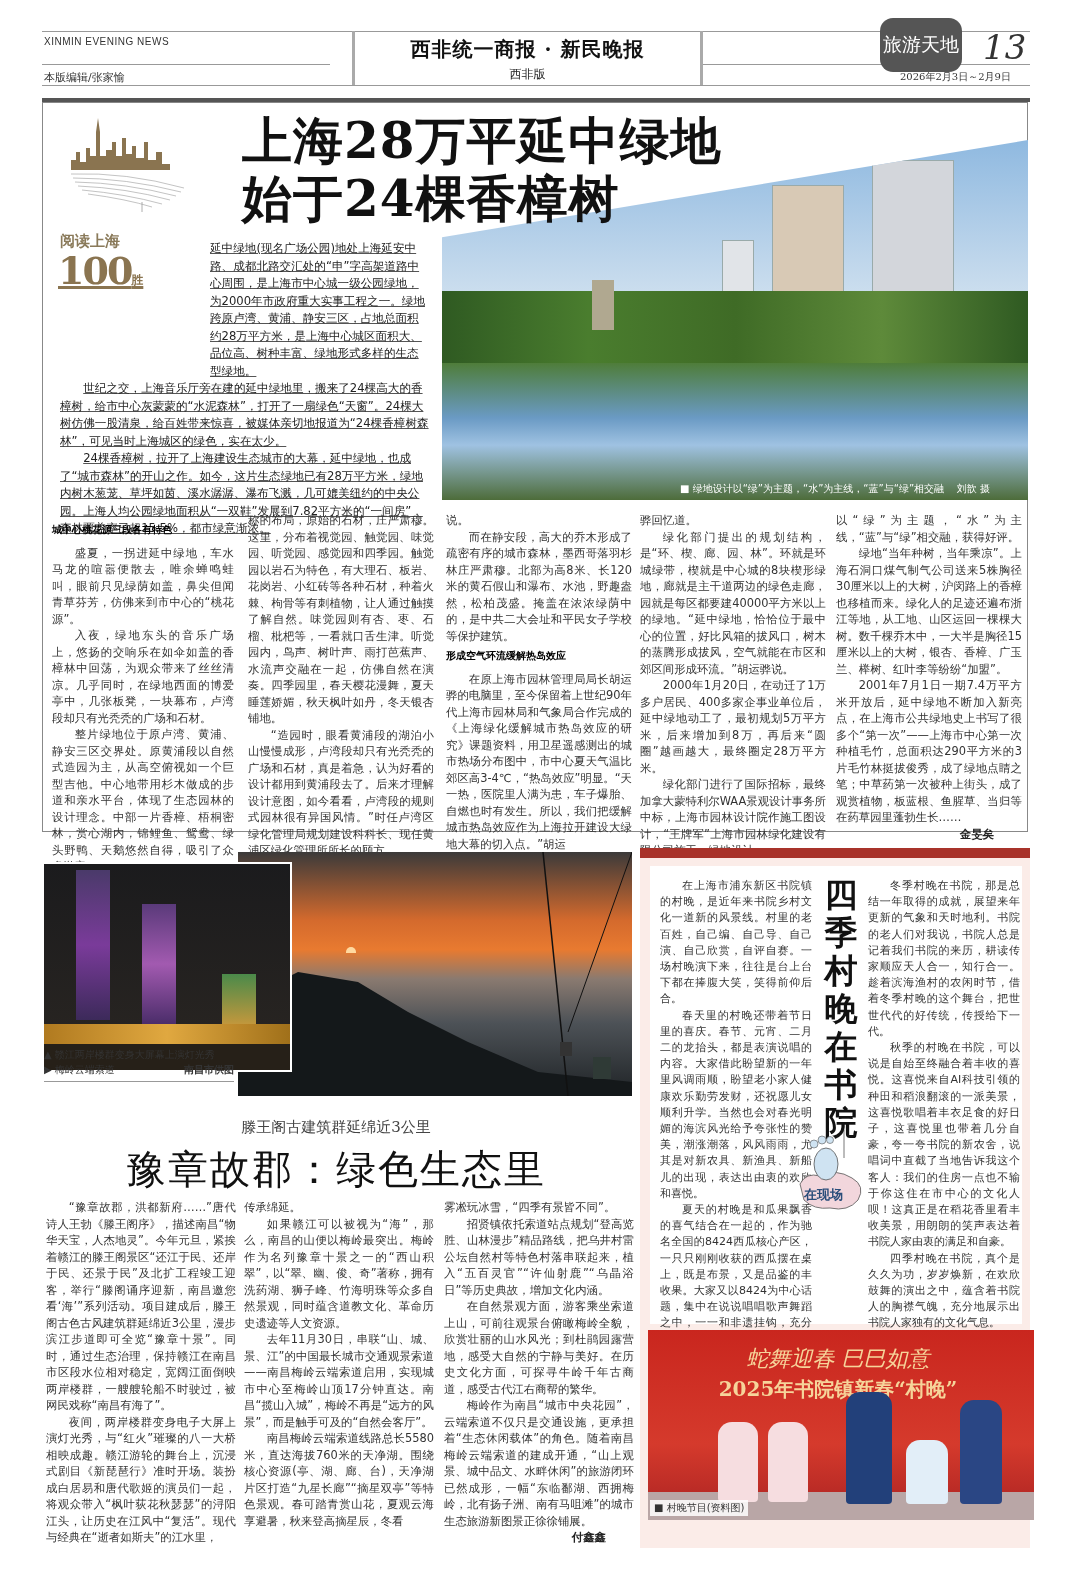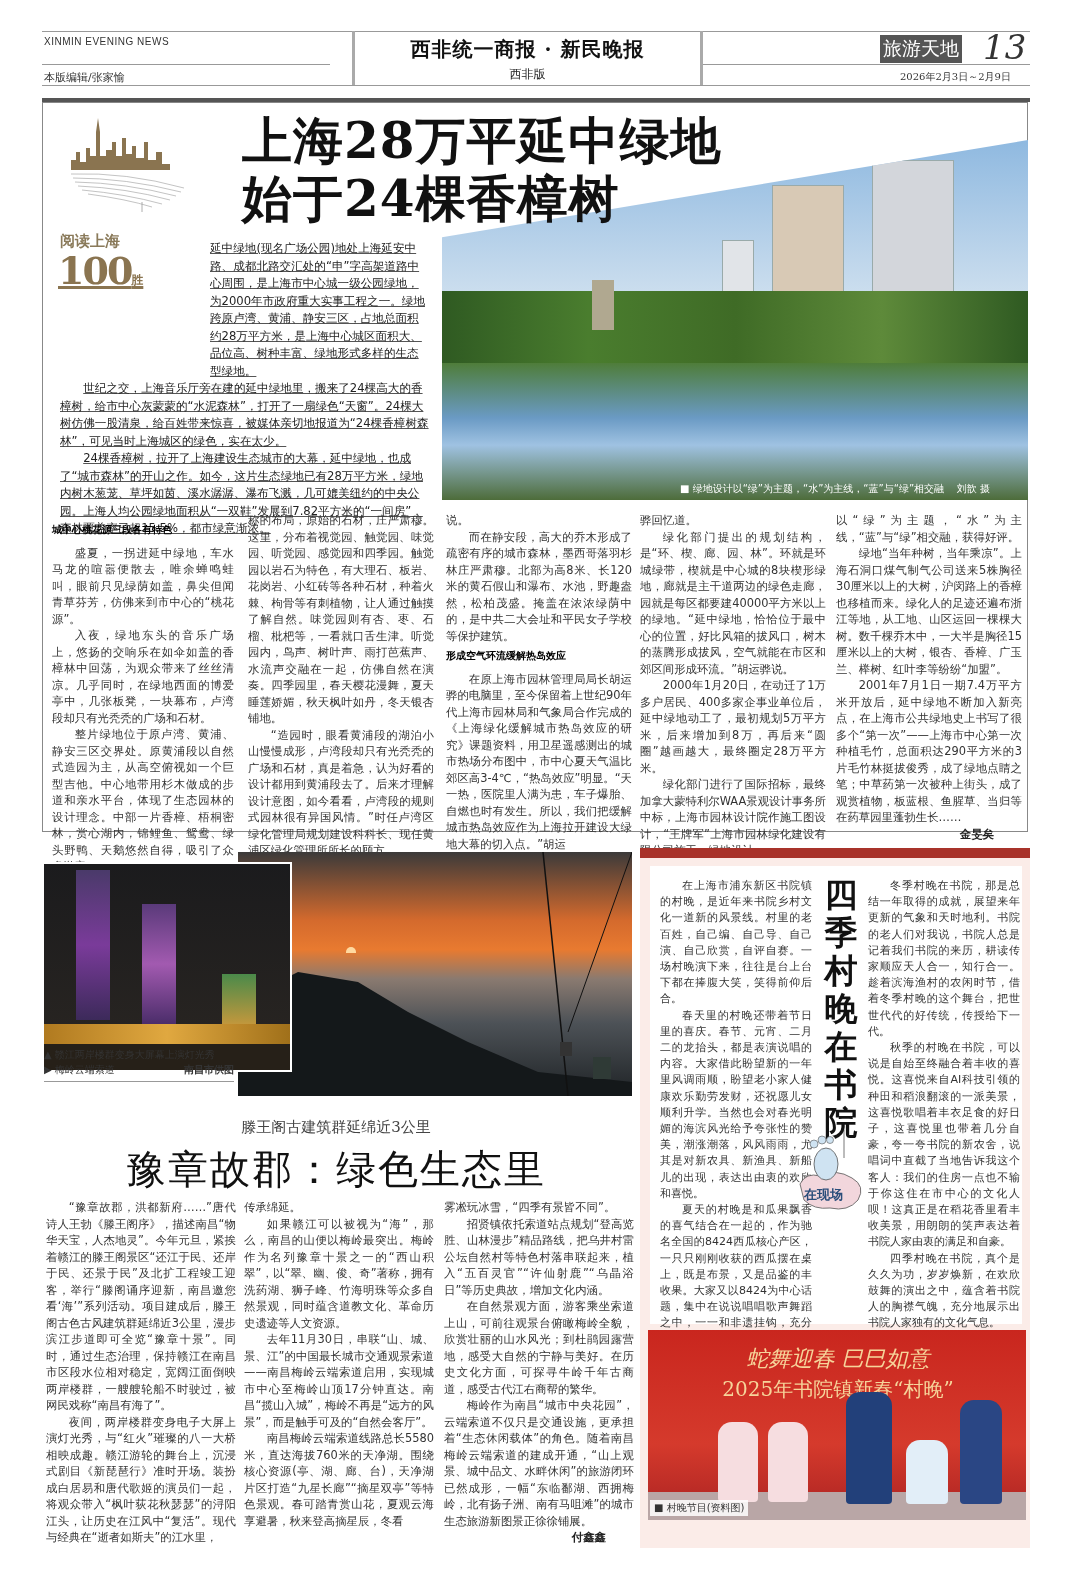--- a/index.html
+++ b/index.html
@@ -5,21 +5,21 @@
   html,body{margin:0;padding:0;background:#fff;}
   body{width:1080px;height:1578px;position:relative;overflow:hidden;font-family:"DejaVu Sans","Liberation Sans",sans-serif;color:#222;}
   .abs{position:absolute;}
   
   .mast-line{position:absolute;left:42px;right:50px;height:1px;background:#999;}
   .en{left:44px;top:36px;font-size:10px;letter-spacing:.5px;color:#333;font-family:"Liberation Sans",sans-serif;}
   .editor{left:44px;top:70px;font-size:11px;color:#333;}
   .mid-box{left:352px;top:31px;width:345px;height:54px;border-left:3px solid #aaa;border-right:3px solid #aaa;text-align:center;}
   .logo{font-family:"DejaVu Serif",serif;font-weight:bold;font-size:20px;margin-top:5px;letter-spacing:1px;color:#111;}
   .edition{font-size:12px;margin-top:3px;color:#222;}
-  .section-tag{left:880px;top:35px;background:#555;color:#fff;font-family:"DejaVu Serif",serif;font-size:19px;padding:1px 3px;}
+  .section-tag{left:880px;top:18px;background:#555;color:#fff;font-family:"DejaVu Serif",serif;font-size:19px;padding:14px 3px;border-radius:13px;}
   .pageno{left:983px;top:27px;font-family:"DejaVu Serif",serif;font-style:italic;font-size:34px;color:#333;}
   .date{left:900px;top:70px;font-size:10px;color:#333;font-family:"DejaVu Serif",serif;}
   .thick{left:42px;right:50px;top:98px;height:4px;background:#555;}
   
   .top-box{left:42px;top:102px;width:986px;height:730px;border:1px solid #888;box-sizing:border-box;}
   .skyline{left:66px;top:112px;width:120px;height:100px;}
   .series1{left:60px;top:232px;font-family:"DejaVu Serif",serif;font-size:15px;color:#8a7a5a;font-weight:bold;}
   .series2{left:58px;top:248px;font-family:"DejaVu Serif",serif;font-size:38px;font-weight:bold;color:#8a7450;letter-spacing:-2px;text-decoration:underline;}
   .series2 small{font-size:12px;letter-spacing:0;}
   .headline{left:242px;top:112px;font-family:"DejaVu Serif",serif;font-weight:bold;font-size:50px;line-height:58px;color:#111;letter-spacing:1px;z-index:3;}
@@ -41,21 +41,21 @@
   .night{left:42px;top:862px;width:246px;height:206px;background:linear-gradient(#1b1b1d,#2a2622);overflow:hidden;border:2px solid #fff;}
   .sunset{left:238px;top:852px;width:394px;height:244px;background:linear-gradient(#3b3a3a 0%,#d46a2d 28%,#e87a30 40%,#8a7a70 52%,#4d5257 70%,#1f2326 100%);overflow:hidden;}
   .sub2{left:40px;top:1118px;width:592px;text-align:center;font-family:"DejaVu Serif",serif;font-size:15px;color:#444;}
   .head2{left:40px;top:1142px;width:592px;text-align:center;font-family:"DejaVu Serif",serif;font-size:40px;font-weight:normal;color:#111;letter-spacing:2px;}
   .photocap{left:44px;top:1047px;width:190px;font-size:10px;line-height:15px;color:#333;font-family:"DejaVu Serif",serif;}
   
   .redframe{left:640px;top:848px;width:390px;height:690px;background:#fbece8;border-top:10px solid #a8322a;}
   .rf-inner{left:650px;top:866px;width:372px;height:458px;background:#fff;}
   .vtitle{left:820px;top:876px;width:42px;font-size:33px;font-weight:bold;line-height:38px;text-align:center;color:#111;}
   .zaixianchang{left:796px;top:1128px;width:72px;height:86px;}
-  .stage{left:648px;top:1330px;width:378px;height:190px;background:linear-gradient(#c9261e,#d53a2c 60%,#a22);overflow:hidden;}
+  .stage{left:648px;top:1330px;width:378px;height:190px;background:linear-gradient(#c9261e,#d53a2c 60%,#a22);overflow:hidden;padding-left:8px;}
   .cap3{left:650px;top:1500px;font-size:10px;background:rgba(255,255,255,.85);padding:1px 4px;color:#333;}
 </style>
 </head>
 <body>
 
 <div class="mast-line" style="top:31px"></div>
 <div class="mast-line" style="top:64px;right:750px"></div>
 <div class="mast-line" style="top:64px;left:700px"></div>
 <div class="mast-line" style="top:85px"></div>
 <div class="abs en">XINMIN EVENING NEWS</div>
@@ -201,21 +201,21 @@
     <ellipse cx="30" cy="36" rx="12" ry="16" fill="#cfe3f2" stroke="#555" stroke-width=".8"></ellipse>
     <circle cx="18" cy="16" r="4" fill="#cfe3f2" stroke="#555" stroke-width=".6"></circle>
     <circle cx="26" cy="12" r="4" fill="#cfe3f2" stroke="#555" stroke-width=".6"></circle>
     <circle cx="34" cy="12" r="3.5" fill="#cfe3f2" stroke="#555" stroke-width=".6"></circle>
     <line x1="48" y1="2" x2="48" y2="30" stroke="#555" stroke-width=".8"></line>
   </svg>
   <div style="position:absolute;left:8px;top:58px;font-size:13px;font-weight:bold;color:#2a4d7a">在现场</div>
 </div>
 <div class="abs stage">
   <div style="position:absolute;left:40px;top:14px;width:300px;text-align:center;font-family:'DejaVu Serif',serif;font-size:22px;color:#f6d49a;font-style:italic">蛇舞迎春 巳巳如意</div>
-  <div style="position:absolute;left:20px;top:46px;width:340px;text-align:center;font-family:'DejaVu Serif',serif;font-size:20px;font-weight:normal;color:#f6d49a">2025年书院镇新春“村晚”</div>
+  <div style="position:absolute;left:20px;top:46px;width:340px;text-align:center;font-family:'DejaVu Serif',serif;font-size:20px;font-weight:bold;color:#f6d49a">2025年书院镇新春“村晚”</div>
   <div style="position:absolute;left:0;right:0;bottom:0;height:28px;background:#b9a6a6"></div>
   <div style="position:absolute;left:70px;top:92px;width:40px;height:80px;background:#f6dde0;border-radius:14px 14px 4px 4px"></div>
   <div style="position:absolute;left:120px;top:92px;width:40px;height:80px;background:#f6dde0;border-radius:14px 14px 4px 4px"></div>
   <div style="position:absolute;left:198px;top:62px;width:46px;height:112px;background:#22407a;border-radius:14px 14px 4px 4px"></div>
   <div style="position:absolute;left:258px;top:110px;width:42px;height:64px;background:#e2eef8;border-radius:14px 14px 4px 4px"></div>
   <div style="position:absolute;left:312px;top:70px;width:42px;height:104px;background:#2a4684;border-radius:14px 14px 4px 4px"></div>
 </div>
 <div class="abs cap3">■ 村晚节目(资料图)</div>
 
 </body></html>

